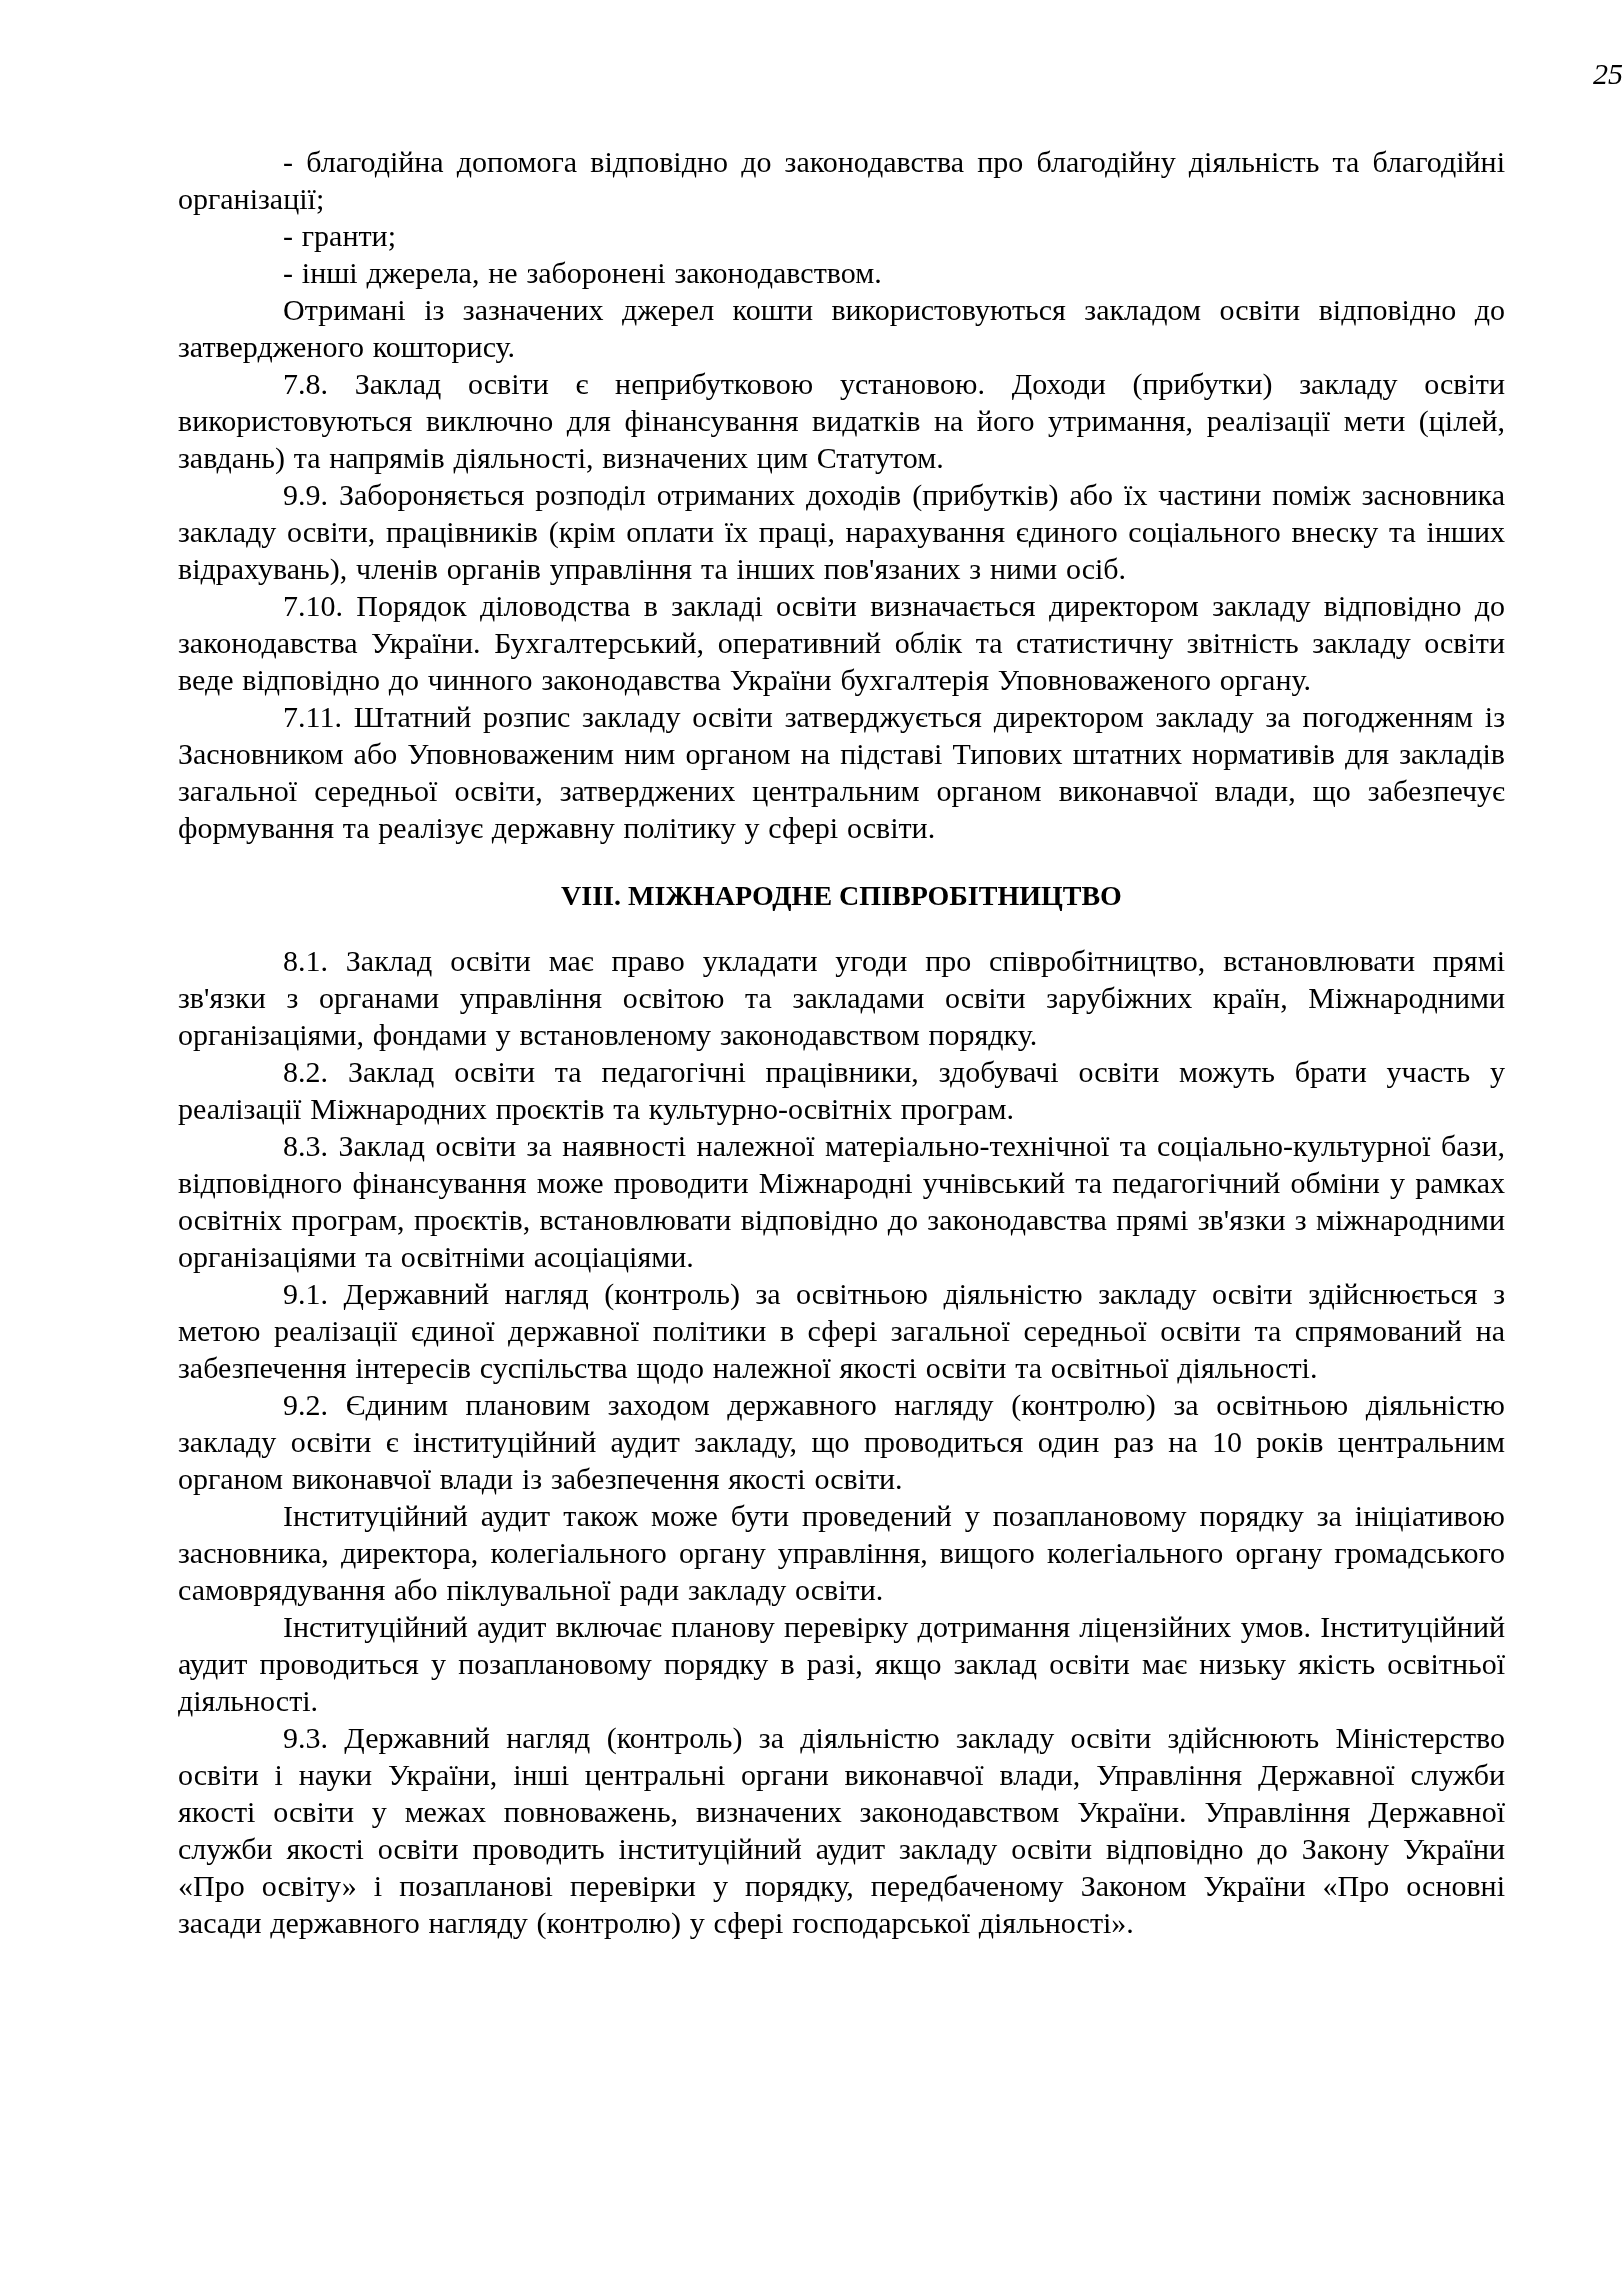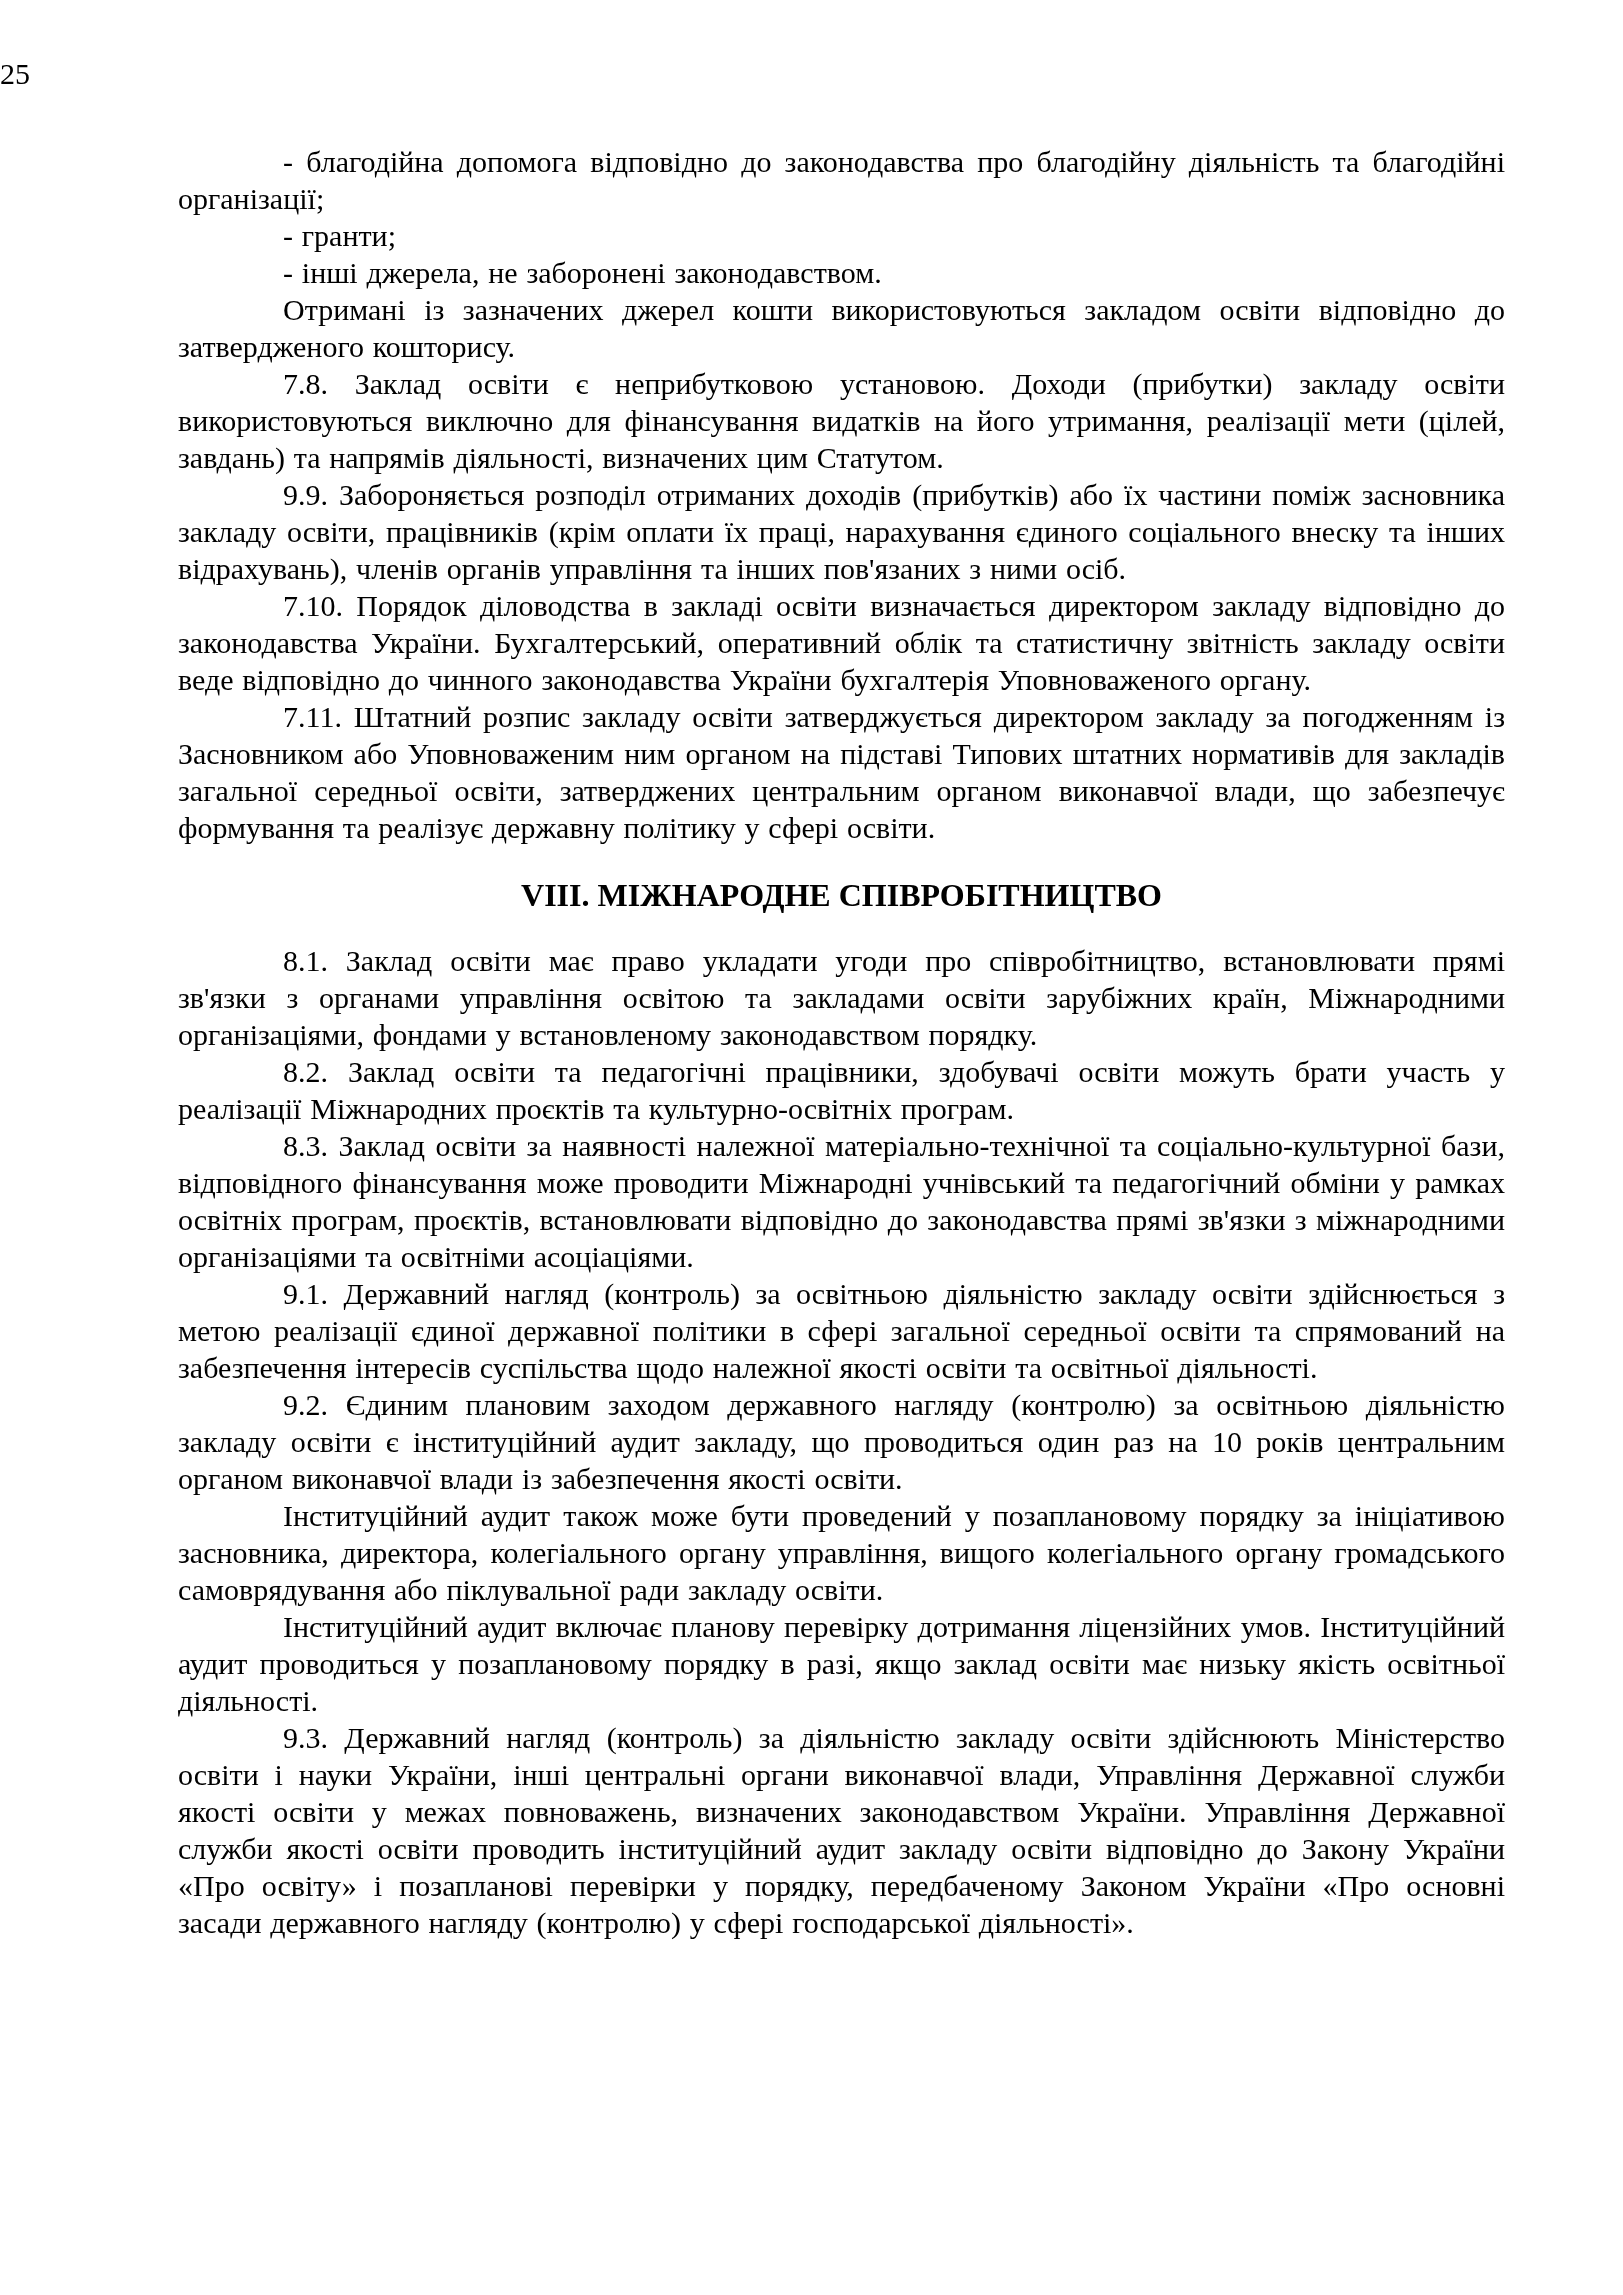--- a/index.html
+++ b/index.html
@@ -15,41 +15,42 @@
     background: #ffffff;
     color: #000000;
     font-family: "Liberation Serif", "DejaVu Serif", serif;
     overflow: hidden;
   }
   .page-number {
     position: absolute;
     top: 55px;
     left: 0;
     width: 100%;
-    text-align: left;
+    text-align: right;
     font-size: 30px;
     line-height: 37px;
+    font-style: italic;
   }
   .content {
     position: absolute;
     top: 143px;
     left: 178px;
     width: 1327px;
   }
   .para {
     margin: 0;
     font-size: 30px;
     line-height: 37px;
     text-align: justify;
     text-indent: 105px;
     word-spacing: 1.3px;
   }
   .section-heading {
     margin: 31px 0 27.5px 0;
-    font-size: 32px;
+    font-size: 28px;
     line-height: 37px;
     font-weight: bold;
     text-align: center;
     text-indent: 0;
   }
 </style>
 </head>
 <body>
 
 <div class="page">

